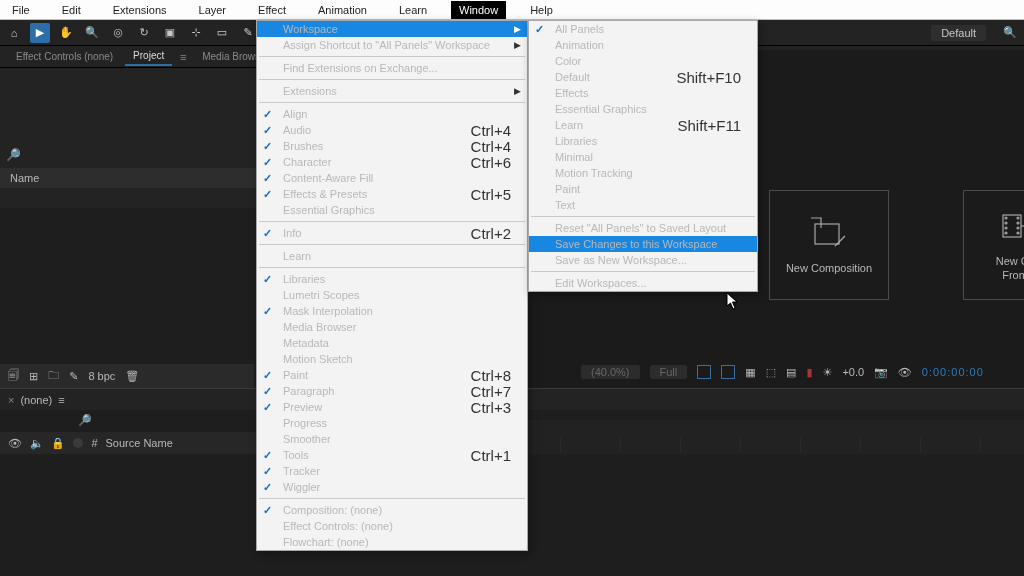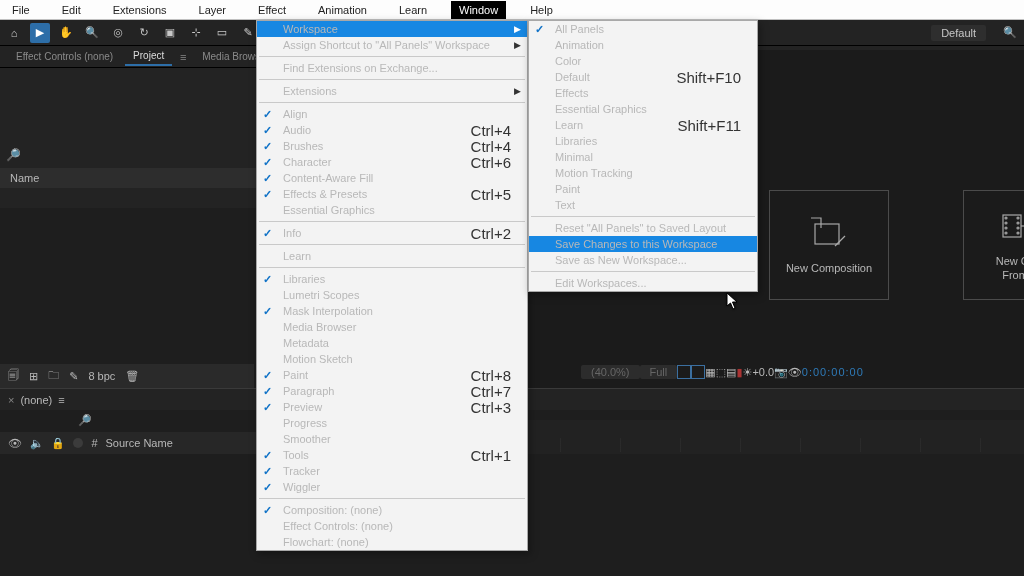--- a/index.html
+++ b/index.html
@@ -43,21 +43,21 @@
 .tl-ruler{ position:absolute; top:420px; left:380px; right:0; height:34px; background:#222;}
 .tl-ruler .playhead{ position:absolute; left:40px; top:0; width:0;height:0;border-left:6px solid transparent;border-right:6px solid transparent;border-top:10px solid #3b7dc2;}
 .tl-ruler .ticks{position:absolute; top:18px;left:0;right:0;height:14px; background:repeating-linear-gradient(90deg,#333 0,#333 1px,transparent 1px,transparent 60px); opacity:.5;}
 
 
 .viewer{ position:absolute; top:50px; left:390px; right:0; bottom:188px; background:#1b1b1b; border-left:1px solid #0a0a0a;}
 .viewer .card{ position:absolute; top:140px; width:120px; height:110px; border:1px solid #4b4b4b; display:flex; flex-direction:column; align-items:center; justify-content:center; gap:12px; color:#c7c7c7; font-size:11px;}
 .viewer .card.a{ left:378px; }
 .viewer .card.b{ left:572px; }
 .viewer .card svg{ stroke:#a8a8a8; fill:none; stroke-width:1.2;}
-.viewer-footer{ position:absolute; bottom:6px; left:190px; right:10px; height:20px; display:flex; align-items:center; color:#5a5a5a; font-size:10px;}
+.viewer-footer{ position:absolute; bottom:6px; left:190px; right:10px; height:20px; display:flex; align-items:center; gap:10px; color:#5a5a5a; font-size:10px;}
 .viewer-footer .pill{ background:#2c2c2c; padding:1px 10px; border-radius:2px; color:#666;}
 .viewer-footer .sq{width:14px;height:14px;border:1px solid #3b6fa0;}
 .viewer-footer .tc{color:#2e7ab8; letter-spacing:1px;}
 
 
 .menu{ position:absolute; background:#f3f3f3; border:1px solid #a8a8a8; box-shadow:2px 3px 8px rgba(0,0,0,.35); }
 .menu .row{ display:flex; align-items:center; height:16px; padding:0 16px 0 26px; position:relative; color:#222; font-size:11px; white-space:nowrap;}
 .menu .row.hover{ background:#1787e2; color:#fff; }
 .menu .row .shortcut{ margin-left:auto; padding-left:40px; color:#333; font-size:15px;}
 .menu .row .sub{ position:absolute; right:6px; color:#333; font-size:9px;}

